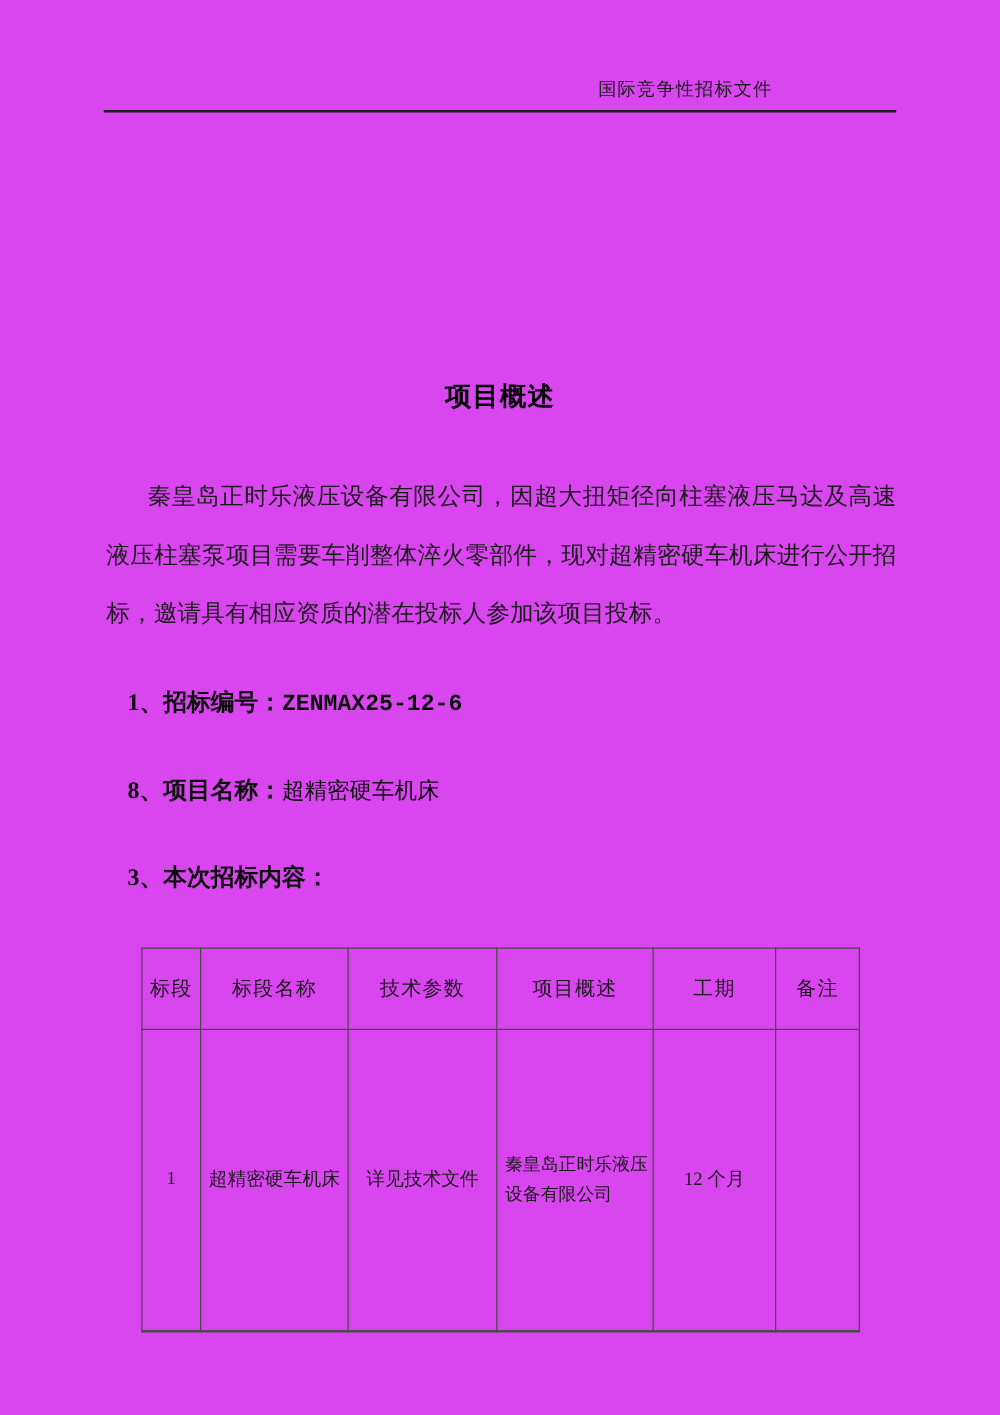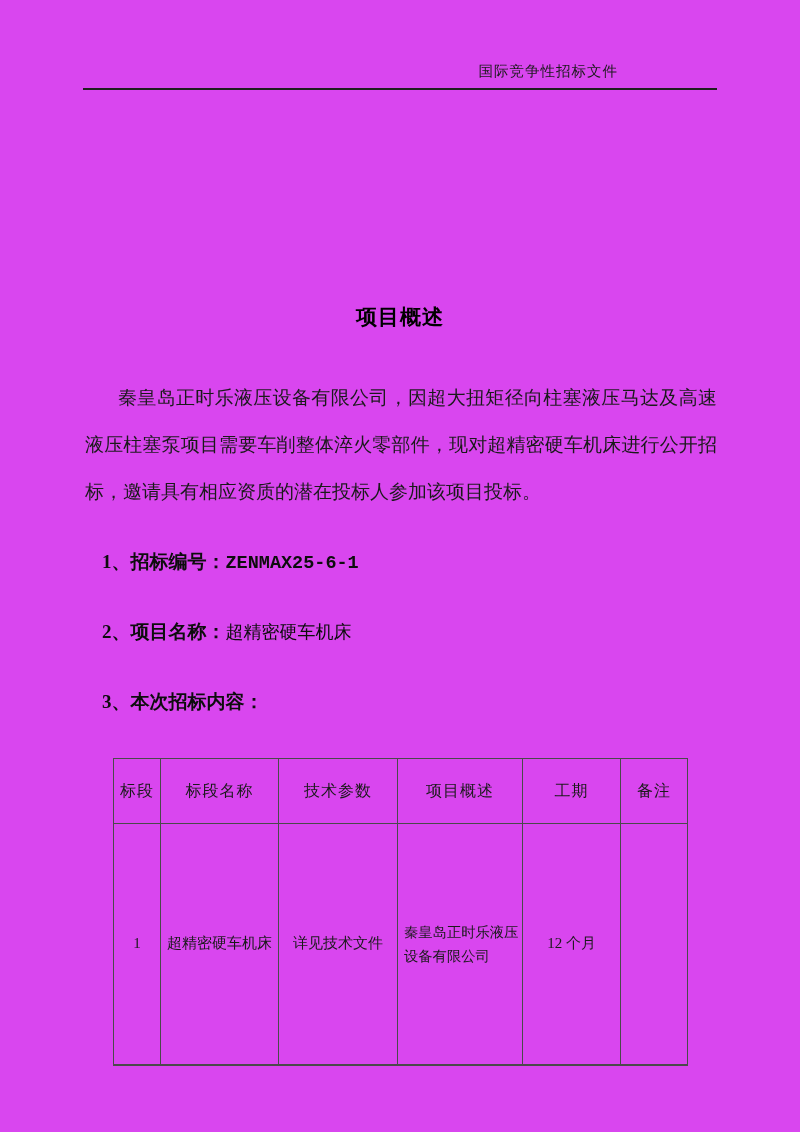--- a/index.html
+++ b/index.html
@@ -125,25 +125,25 @@
 <div class="page">
 
   <div class="doc-header-text">国际竞争性招标文件</div>
   <div class="doc-header-rule"></div>
 
   <div class="doc-title">项目概述</div>
 
   <div class="intro-paragraph">秦皇岛正时乐液压设备有限公司，因超大扭矩径向柱塞液压马达及高速液压柱塞泵项目需要车削整体淬火零部件，现对超精密硬车机床进行公开招标，邀请具有相应资质的潜在投标人参加该项目投标。</div>
 
   <div class="numbered-item item-1">
-    <span>1、招标编号：</span><span class="item-value-code">ZENMAX25-6-1</span>
+    <span>1、招标编号：</span><span class="item-value-code">ZENMAX25-12-6</span>
   </div>
 
   <div class="numbered-item item-2">
-    <span>2、项目名称：</span><span class="item-value-normal">超精密硬车机床</span>
+    <span>8、项目名称：</span><span class="item-value-normal">超精密硬车机床</span>
   </div>
 
   <div class="numbered-item item-3">
     <span>3、本次招标内容：</span>
   </div>
 
   <table class="tender-table">
     <colgroup>
       <col style="width:47px">
       <col style="width:118px">

